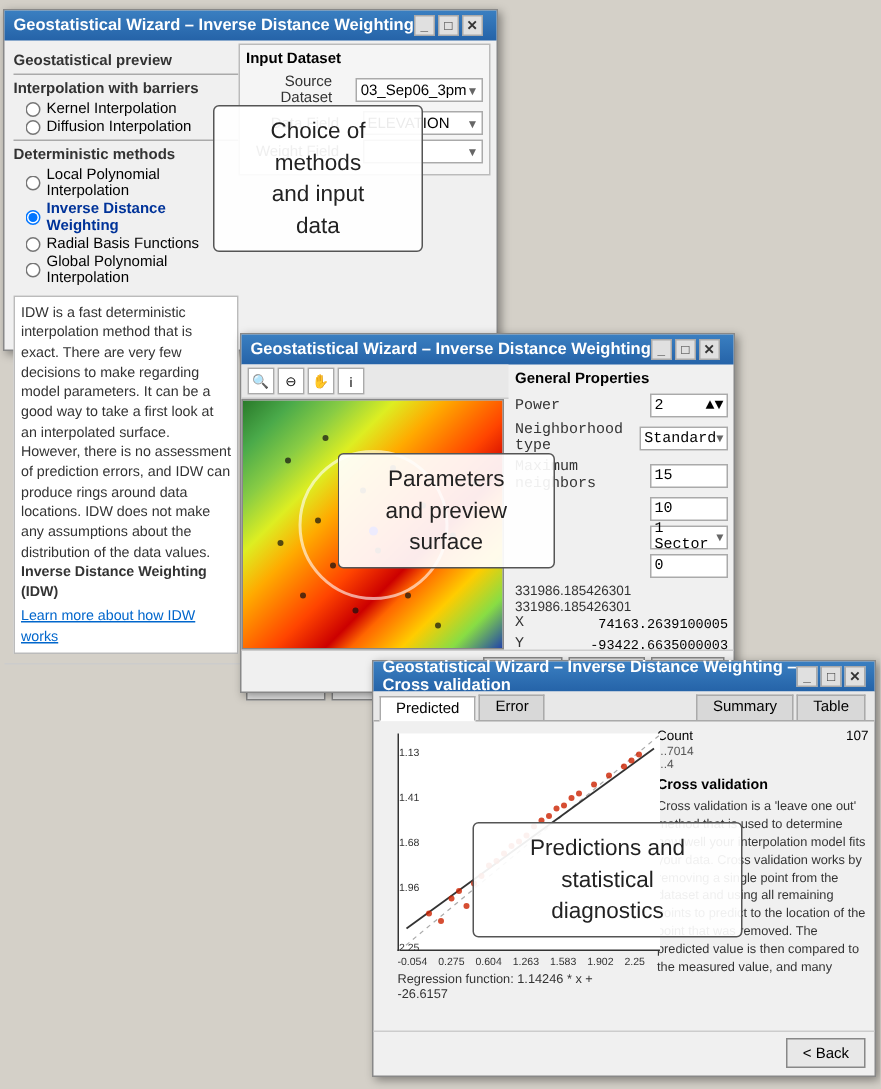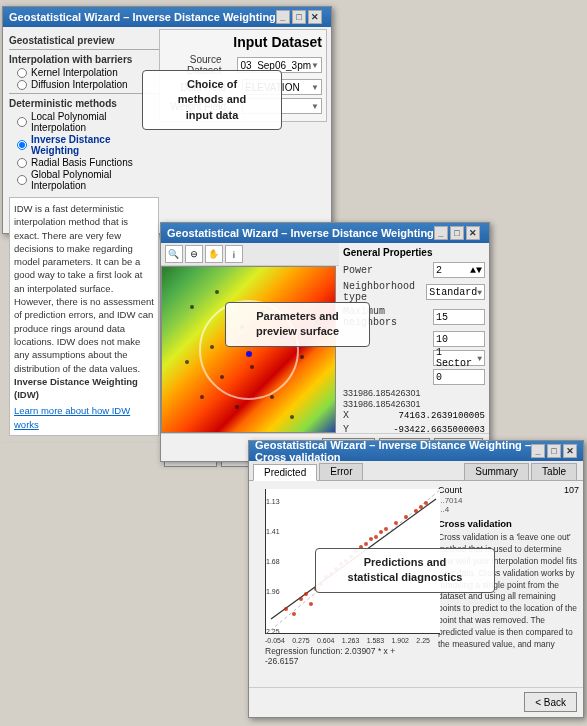--- a/index.html
+++ b/index.html
@@ -87,22 +87,22 @@
       position: absolute;
       top: 22px;
       right: 4px;
       width: 168px;
       background: #f5f5f5;
       border: 1px solid #bbb;
       padding: 4px;
     }
     .input-dataset-title {
       font-weight: bold;
-      font-size: 14px;
-      text-align: right;
+      font-size: 10px;
+      text-align: left;
       margin-bottom: 4px;
     }
     .field-row {
       display: flex;
       align-items: center;
       gap: 16px;
       margin-bottom: 3px;
       font-size: 10px;
     }
     .field-label { width: 62px; text-align: right; color: #333; }
@@ -323,22 +323,22 @@
       line-height: 1.4;
     }
 
     
     .callout {
       position: absolute;
       background: rgba(255,255,255,0.92);
       border: 1.5px solid #555;
       border-radius: 4px;
       padding: 6px 26px;
-      font-size: 11px;
-      font-weight: bold;
+      font-size: 15px;
+      font-weight: normal;
       color: #222;
       text-align: center;
       line-height: 1.4;
     }
     .callout::after {
       content: '';
       position: absolute;
       border: 8px solid transparent;
     }
 
@@ -680,21 +680,21 @@
       </div>
       <div class="x-ticks">
         <span>-0.054</span>
         <span>0.275</span>
         <span>0.604</span>
         <span>1.263</span>
         <span>1.583</span>
         <span>1.902</span>
         <span>2.25</span>
       </div>
-      <div class="regression-text">Regression function: 2.03907 * x + -26.6157</div>
+      <div class="regression-text">Regression function: 1.14246 * x + -26.6157</div>
     </div>
 
     <div class="summary-panel">
       <div class="summary-stat-row">
         <span>Count</span>
         <span>107</span>
       </div>
       <div style="font-size:8px; color:#555; margin-bottom:4px;">
         <span>...7014</span><br>
         <span>...4</span>

